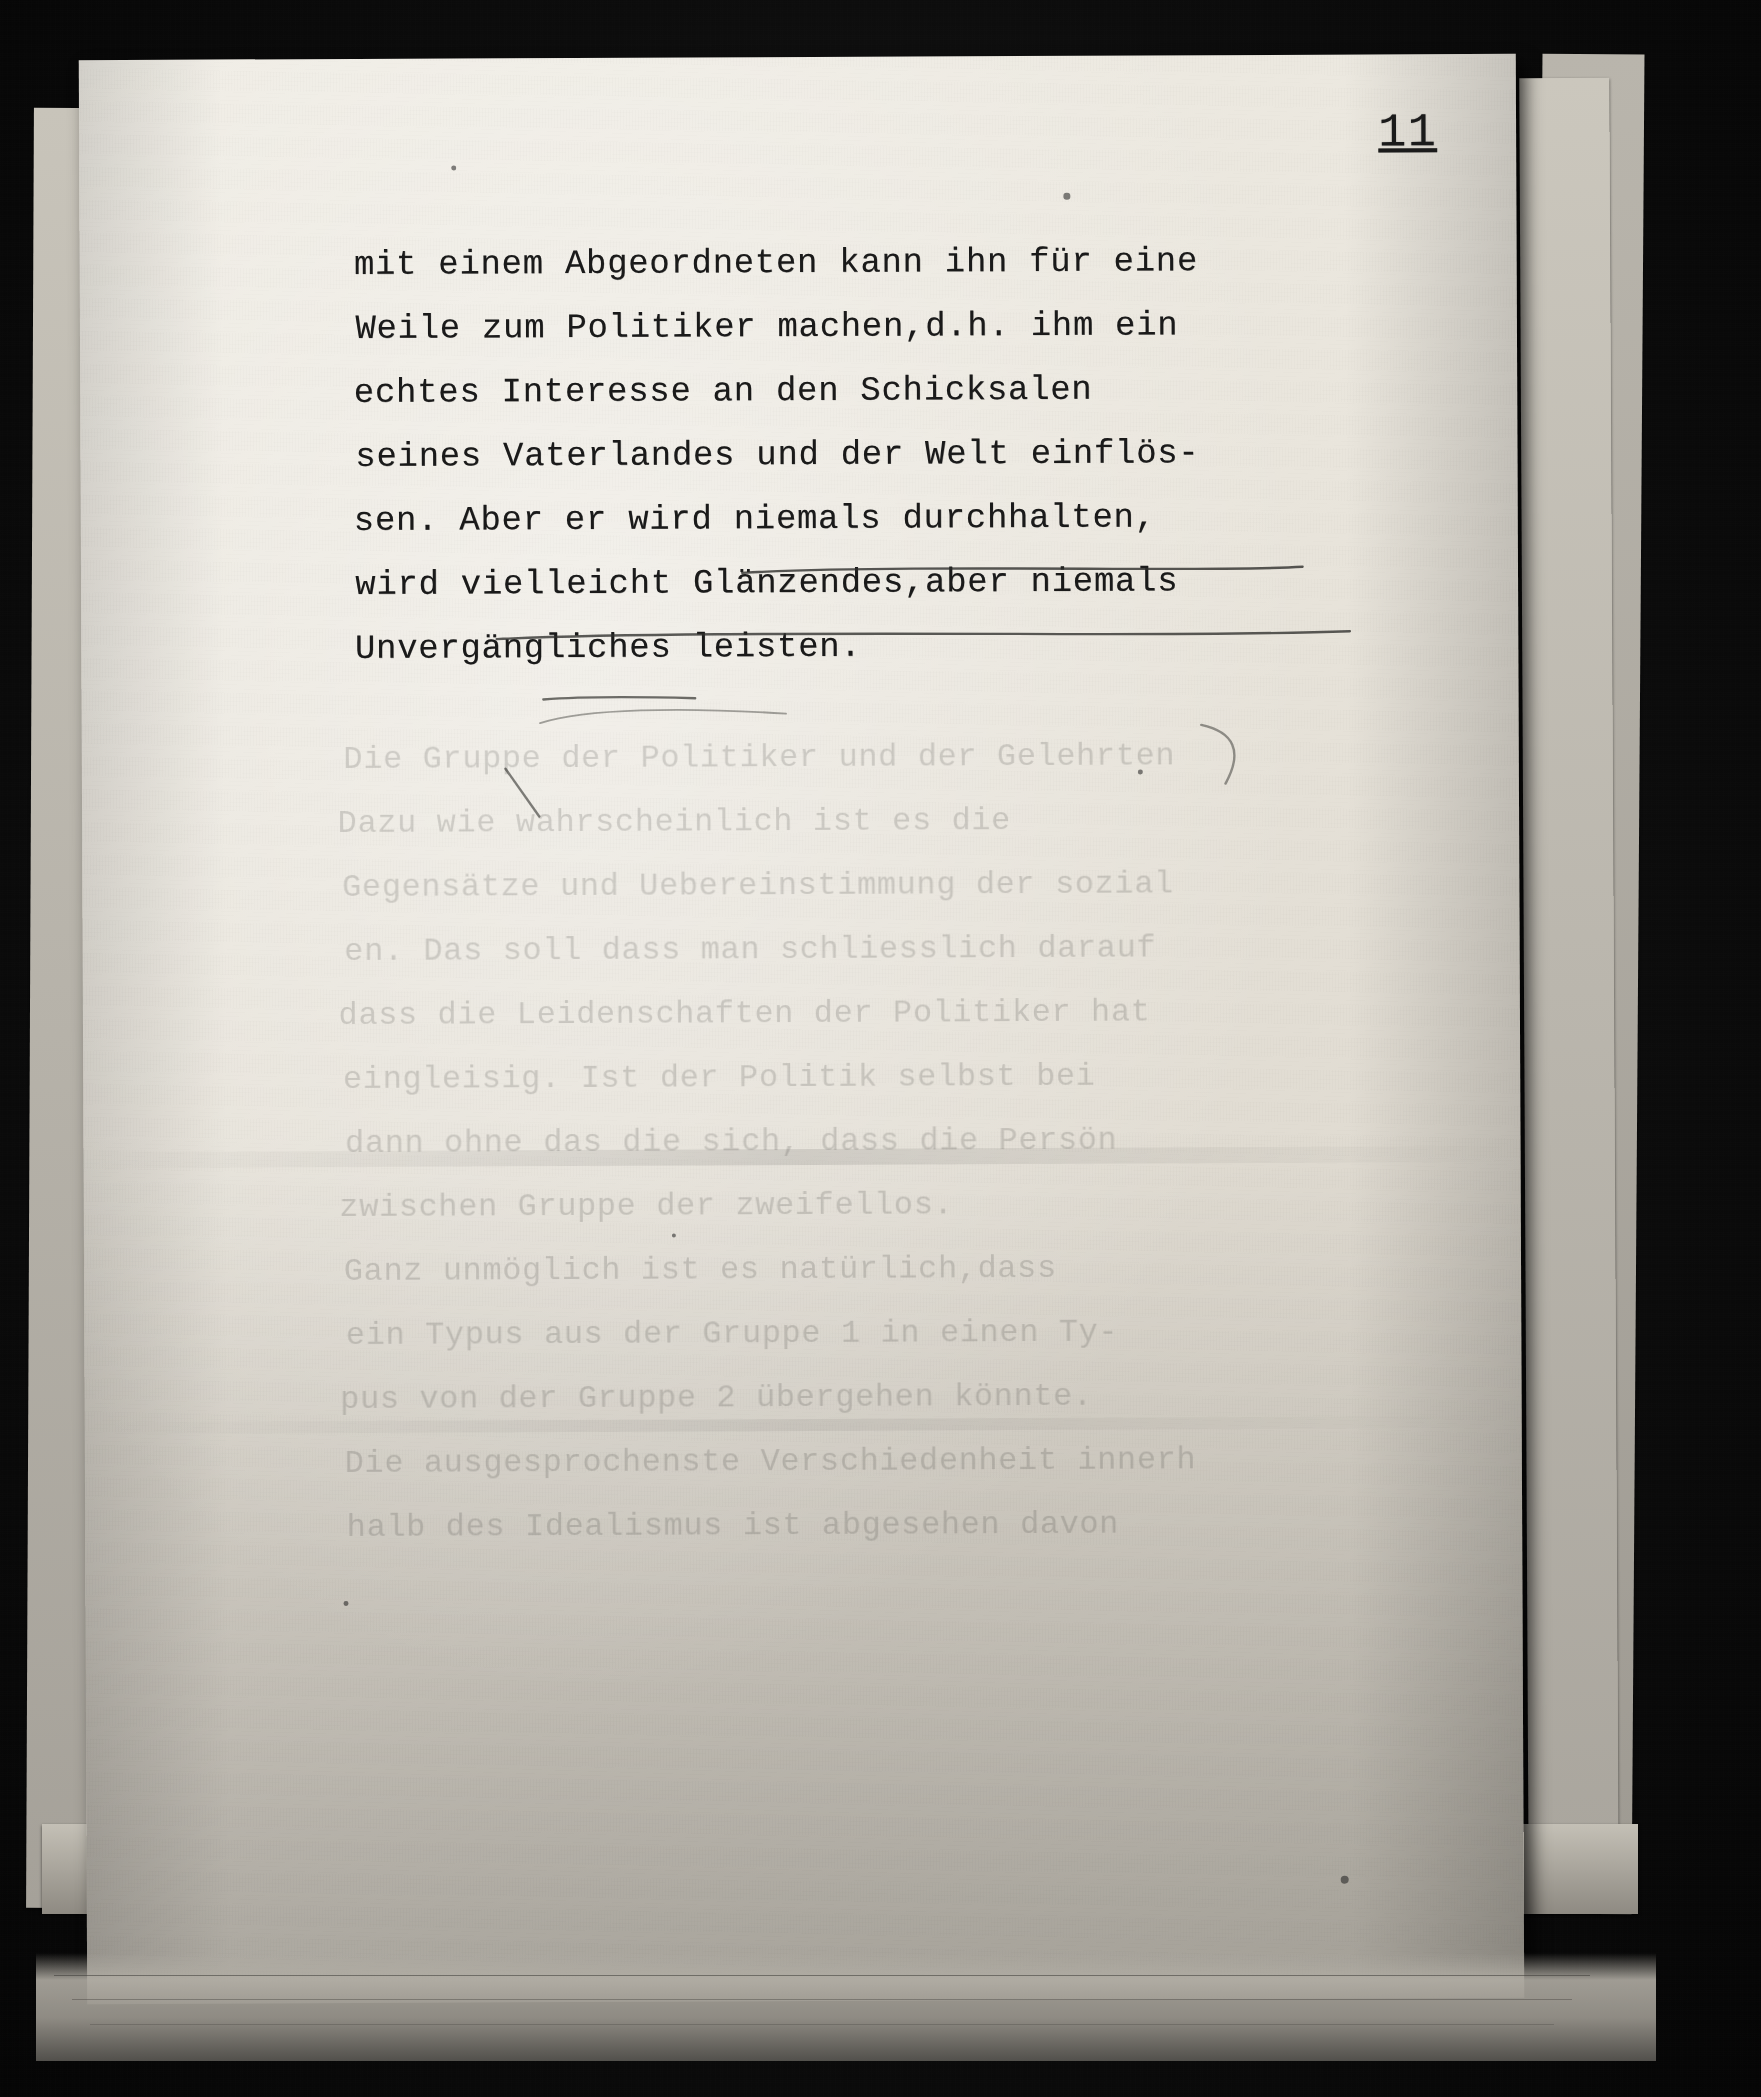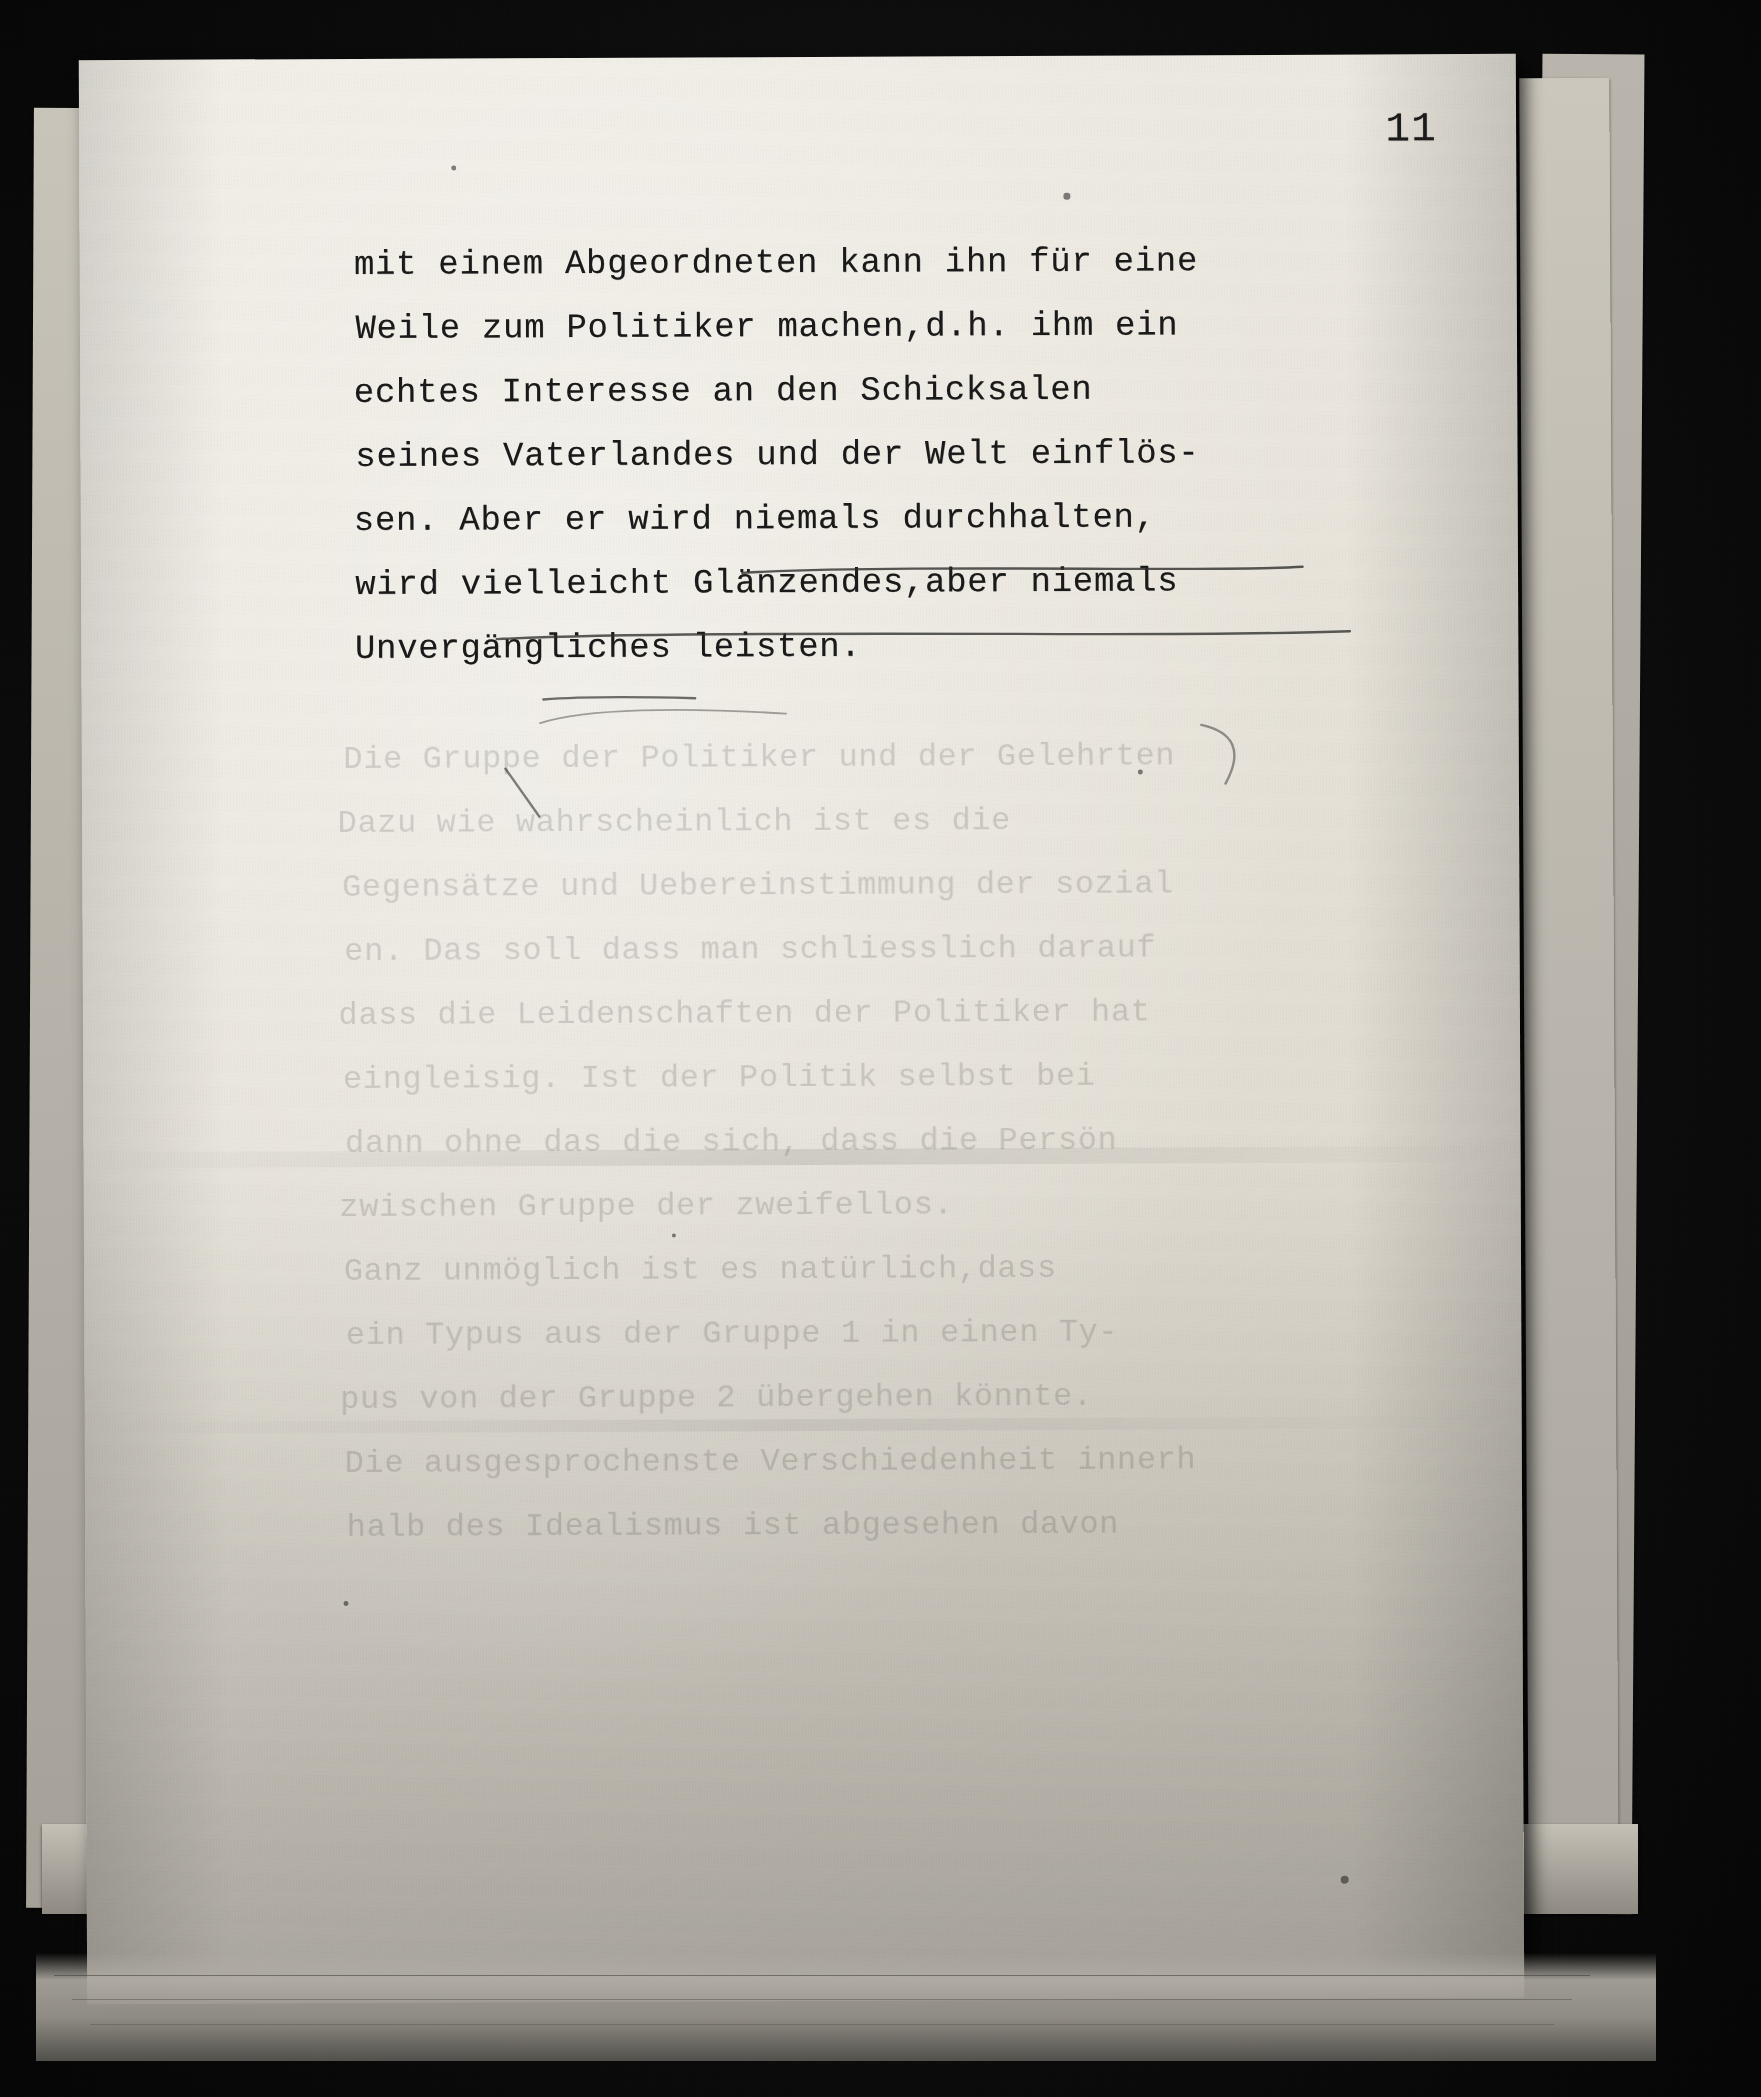--- a/index.html
+++ b/index.html
@@ -74,25 +74,26 @@
     background-image:
       repeating-linear-gradient(92deg, rgba(0,0,0,.022) 0px, rgba(0,0,0,.022) 0.6px, rgba(0,0,0,0) 0.6px, rgba(0,0,0,0) 3px),
       repeating-linear-gradient(2deg, rgba(0,0,0,.018) 0px, rgba(0,0,0,.018) 0.6px, rgba(0,0,0,0) 0.6px, rgba(0,0,0,0) 4.2px);
   }
 
   
   .page-number {
     position: absolute;
     right: 79px;
     top: 52px;
-    font-size: 41px;
+    font-size: 47px;
     letter-spacing: 1.2px;
     color: #1b1b1b;
     font-family: "Liberation Mono", monospace;
     text-shadow: 0 0 1.2px rgba(0,0,0,.4);
+    text-decoration: underline;
   }
 
   
   .typed-block {
     position: absolute;
     left: 273px;
     top: 174px;
     width: 1128px;
   }
   .typed-line {

